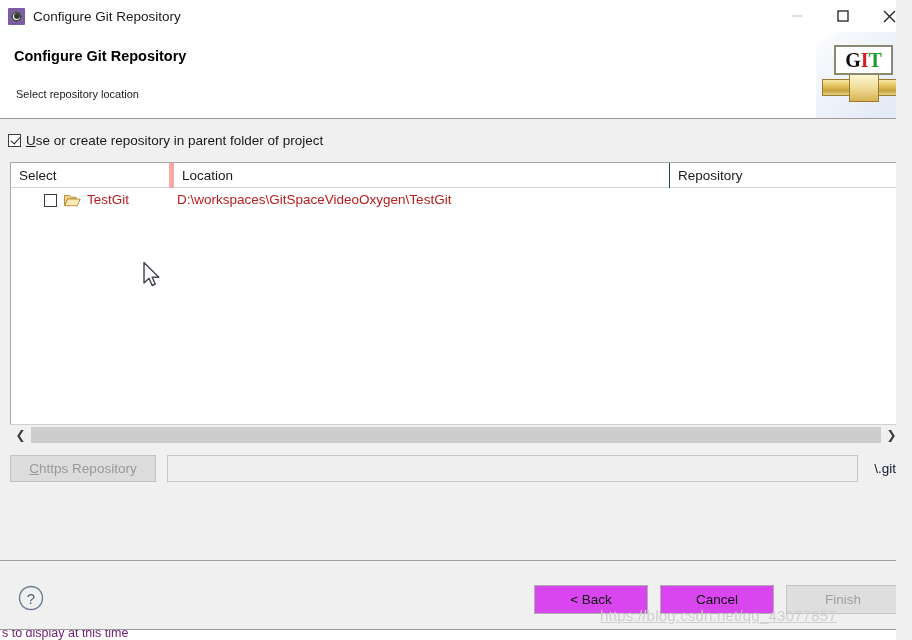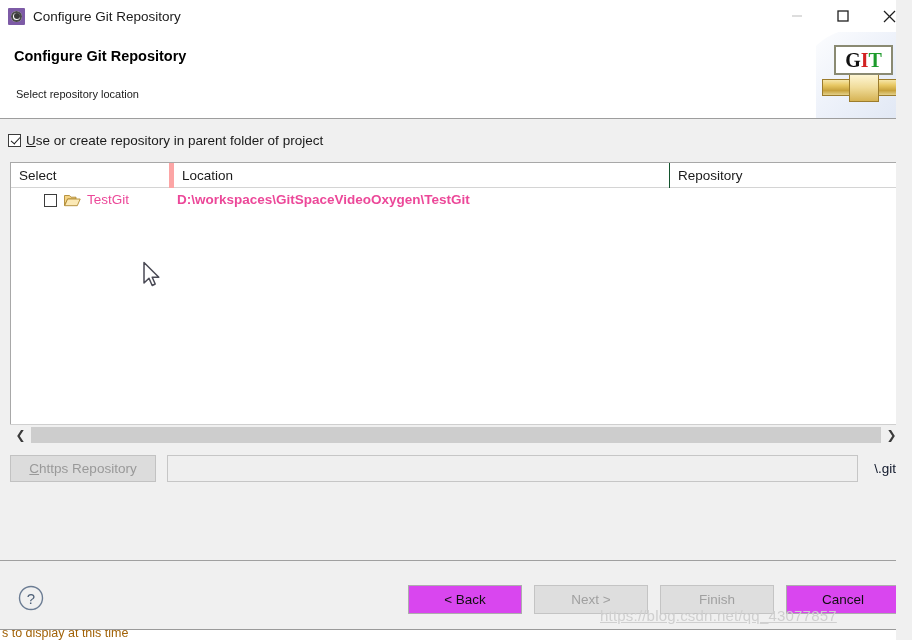--- a/index.html
+++ b/index.html
@@ -222,27 +222,27 @@
   .th.c2 { width: 232px; border-left: 1px solid #14532d; }
   .trow {
     display: flex;
     height: 24px;
     align-items: center;
   }
   .td {
     height: 24px;
     line-height: 24px;
     font-size: 13.5px;
-    color: #ec4899;
+    color: #b91c1c;
     box-sizing: border-box;
     white-space: nowrap;
     overflow: hidden;
   }
   .td.c0 { width: 158px; display: flex; align-items: center; padding-left: 33px; }
-  .td.c1 { width: 500px; padding-left: 8px; font-weight: bold; }
+  .td.c1 { width: 500px; padding-left: 8px; }
   .td.c2 { width: 232px; }
   .row-cbox {
     width: 13px; height: 13px;
     border: 1px solid #3c3c3c;
     background: #ffffff;
     box-sizing: border-box;
     flex: none;
     margin-right: 7px;
   }
   .folder-ico {
@@ -412,21 +412,21 @@
     width: 912px;
     height: 11px;
     background: #ffffff;
     border-top: 1px solid #9a9a9a;
     overflow: hidden;
   }
   .bottom-text {
     position: absolute;
     left: 2px; top: -4px;
     font-size: 12.5px;
-    color: #a16207;
+    color: #701a75;
     white-space: nowrap;
   }
 
   
   .cursor {
     position: absolute;
     left: 142px; top: 261px;
     pointer-events: none;
     z-index: 50;
   }
@@ -526,28 +526,25 @@
     <div class="help-btn">
       <svg width="26" height="26" viewBox="0 0 26 26" aria-hidden="true">
         <circle cx="13" cy="13" r="11.5" fill="none" stroke="#6b7c93" stroke-width="1.4"></circle>
         <text x="13" y="18.5" text-anchor="middle" font-family="Liberation Sans, sans-serif" font-size="15" fill="#4d5f77">?</text>
       </svg>
     </div>
     <div class="footer-buttons">
       <div class="fbtn">
         <span>&lt; Back</span>
       </div>
-      <div class="fbtn disabled">
-        <span>Next &gt;</span>
+      <div class="fbtn">
+        <span>Cancel</span>
       </div>
       <div class="fbtn disabled">
         <span>Finish</span>
-      </div>
-      <div class="fbtn">
-        <span>Cancel</span>
       </div>
     </div>
   </div>
 
   <div class="watermark">https://blog.csdn.net/qq_43077857</div>
 
   <div class="bottom-strip">
     <div class="bottom-text">s to display at this time</div>
   </div>
 

